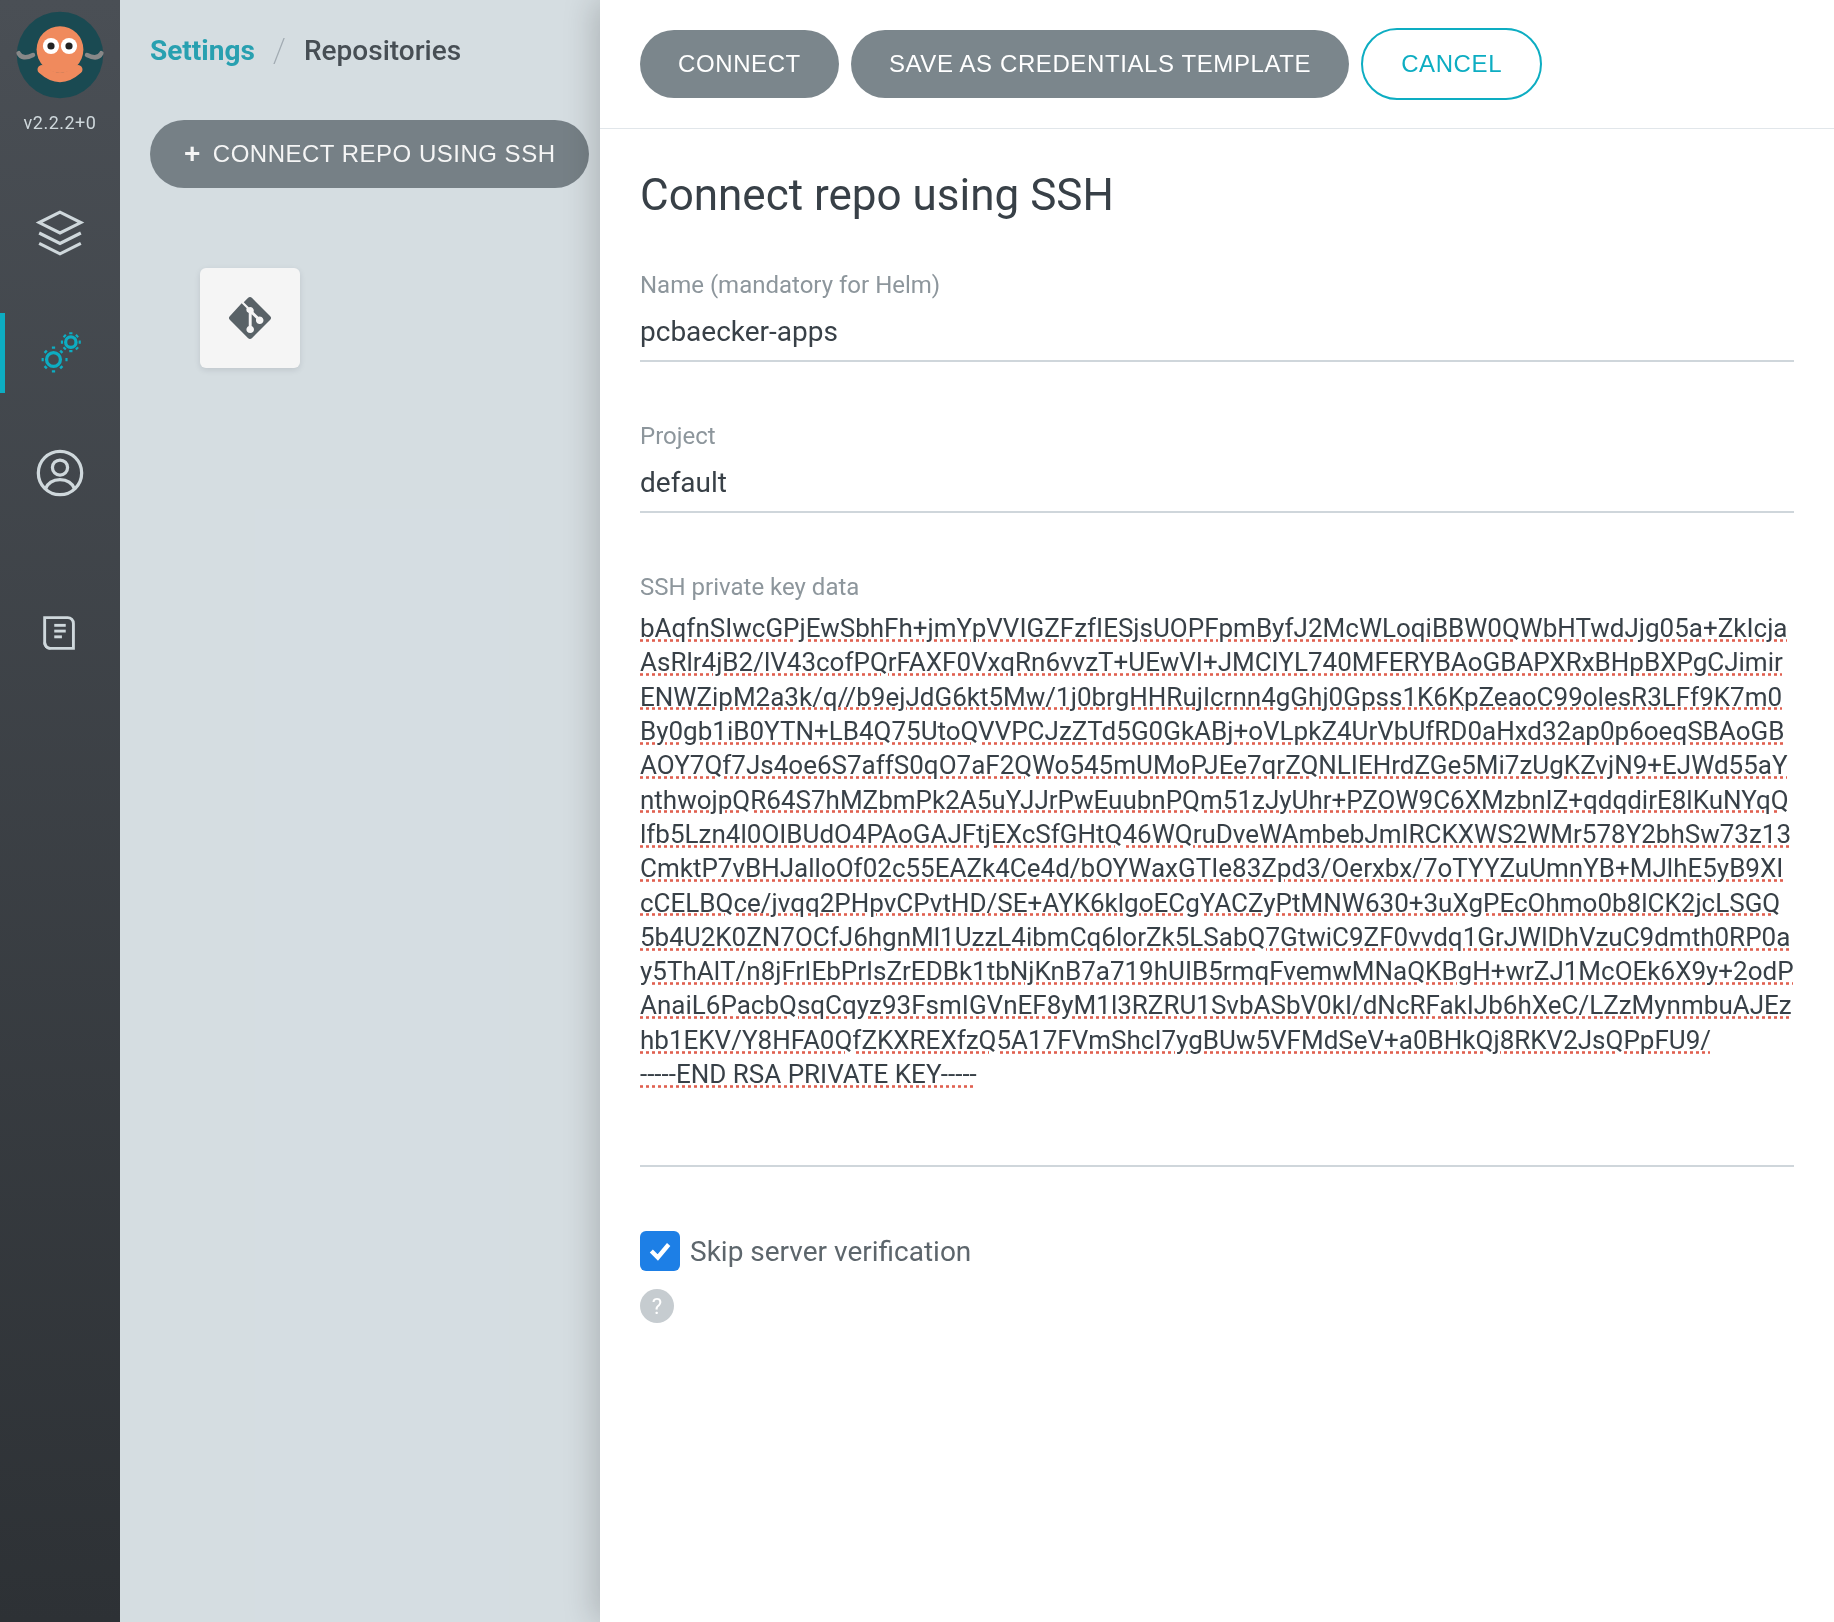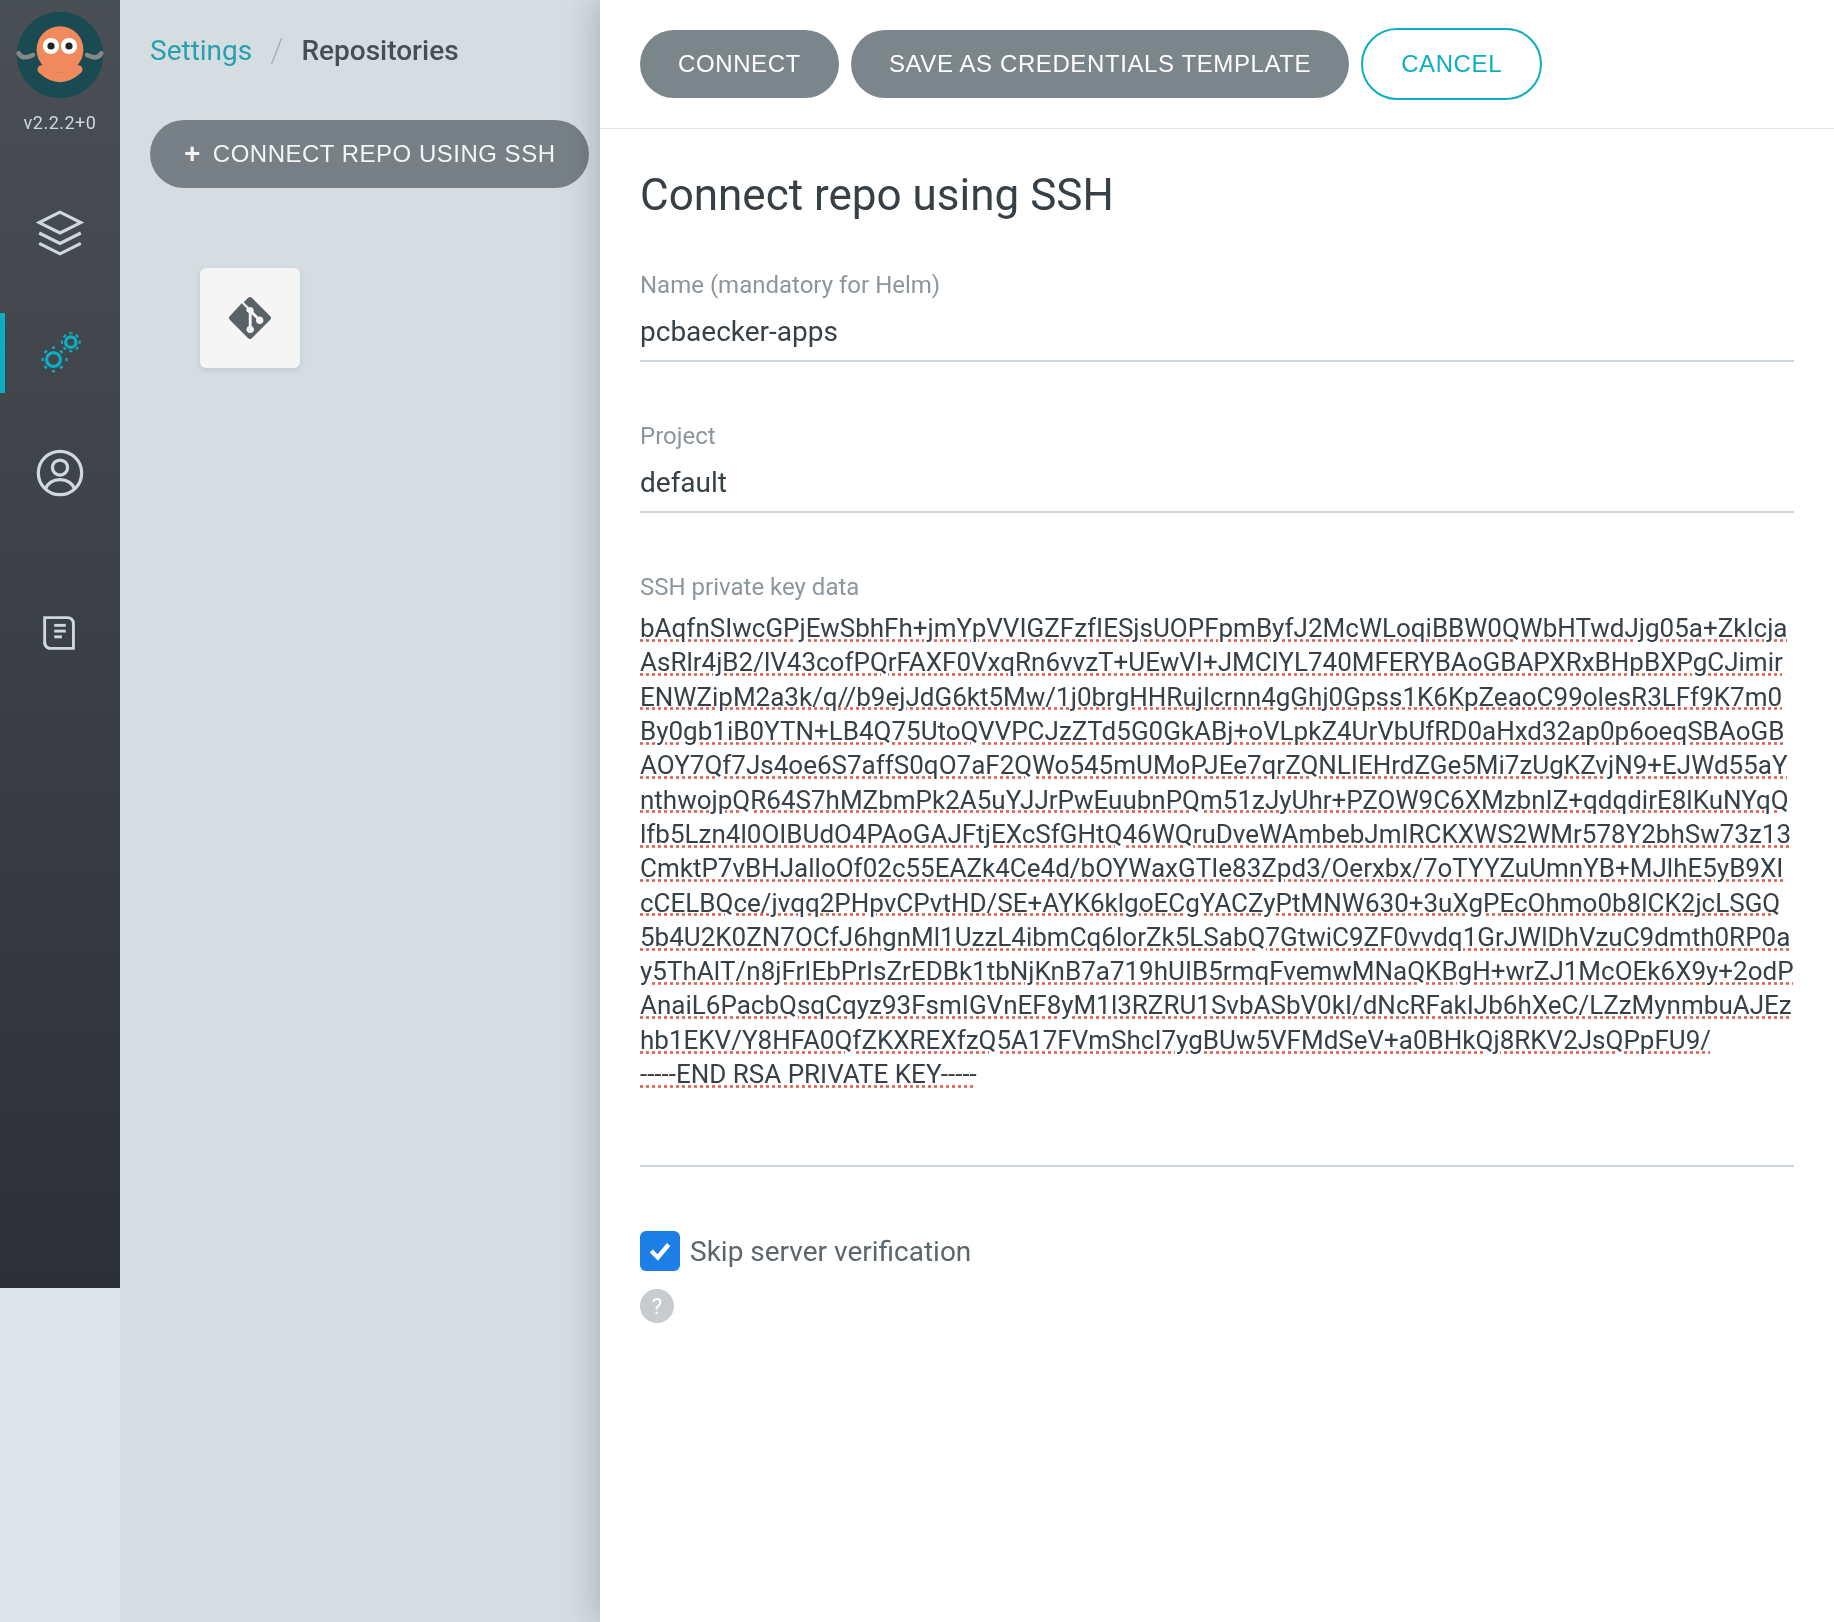--- a/index.html
+++ b/index.html
@@ -1,41 +1,41 @@
 <!DOCTYPE html>
 <html><head>
 <meta charset="utf-8">
 <style>
 * { box-sizing: border-box; margin: 0; padding: 0; }
 html, body { width: 1834px; height: 1622px; font-family: -apple-system, BlinkMacSystemFont, "Segoe UI", Roboto, "Helvetica Neue", Arial, sans-serif; overflow: hidden; background: #dee6eb; }
 
 
 .sidebar {
-  position: absolute; left: 0; top: 0; width: 120px; height: 1288px;
+  position: absolute; left: 0; top: 0; width: 120px; height: 1622px;
   background: linear-gradient(180deg, #4a4f55 0%, #2d3135 100%);
   display: flex; flex-direction: column; align-items: center; color: #cfd8dc;
 }
 .sidebar .logo-wrap { padding-top: 10px; text-align: center; }
 .sidebar .version { font-size: 18px; color: #cfd8dc; margin-top: 8px; letter-spacing: 0.5px; }
 .sidebar-item { width: 120px; height: 120px; display: flex; align-items: center; justify-content: center; position: relative; cursor: pointer; }
 .sidebar-item.spacer { height: 40px; }
 .sidebar-item.active::before { content: ""; position: absolute; left: 0; top: 20px; bottom: 20px; width: 5px; background: #0dadc2; }
 .sidebar-item.active svg { stroke: #0dadc2; fill: none; }
 .sidebar-items { margin-top: 40px; width: 100%; }
 
 
 .bg-content {
   position: absolute; left: 120px; top: 0; right: 0; height: 100%;
   background: #dee6eb;
 }
 .bg-header {
   height: 100px; display: flex; align-items: center; padding: 0 30px;
 }
 .breadcrumb { display: flex; align-items: center; gap: 18px; font-size: 28px; }
-.breadcrumb .link { color: #2aa7b8; }
+.breadcrumb .link { color: #2aa7b8; font-weight: bold; }
 .breadcrumb .sep { color: #a8b2b9; font-size: 34px; font-weight: 200; }
 .breadcrumb .current { color: #4a5258; font-weight: 500; }
 .bg-toolbar { padding: 20px 30px; display: flex; gap: 20px; }
 .pill-btn {
   background: #7b868c; color: #fff; border: none; border-radius: 40px;
   padding: 18px 34px; font-size: 24px; font-weight: 500; letter-spacing: 0.5px;
   display: flex; align-items: center; gap: 12px; cursor: pointer;
 }
 .pill-btn .plus { font-size: 28px; font-weight: 600; }
 .pill-btn.secondary { width: 60px; padding: 18px 10px; justify-content: center; overflow: hidden; }

